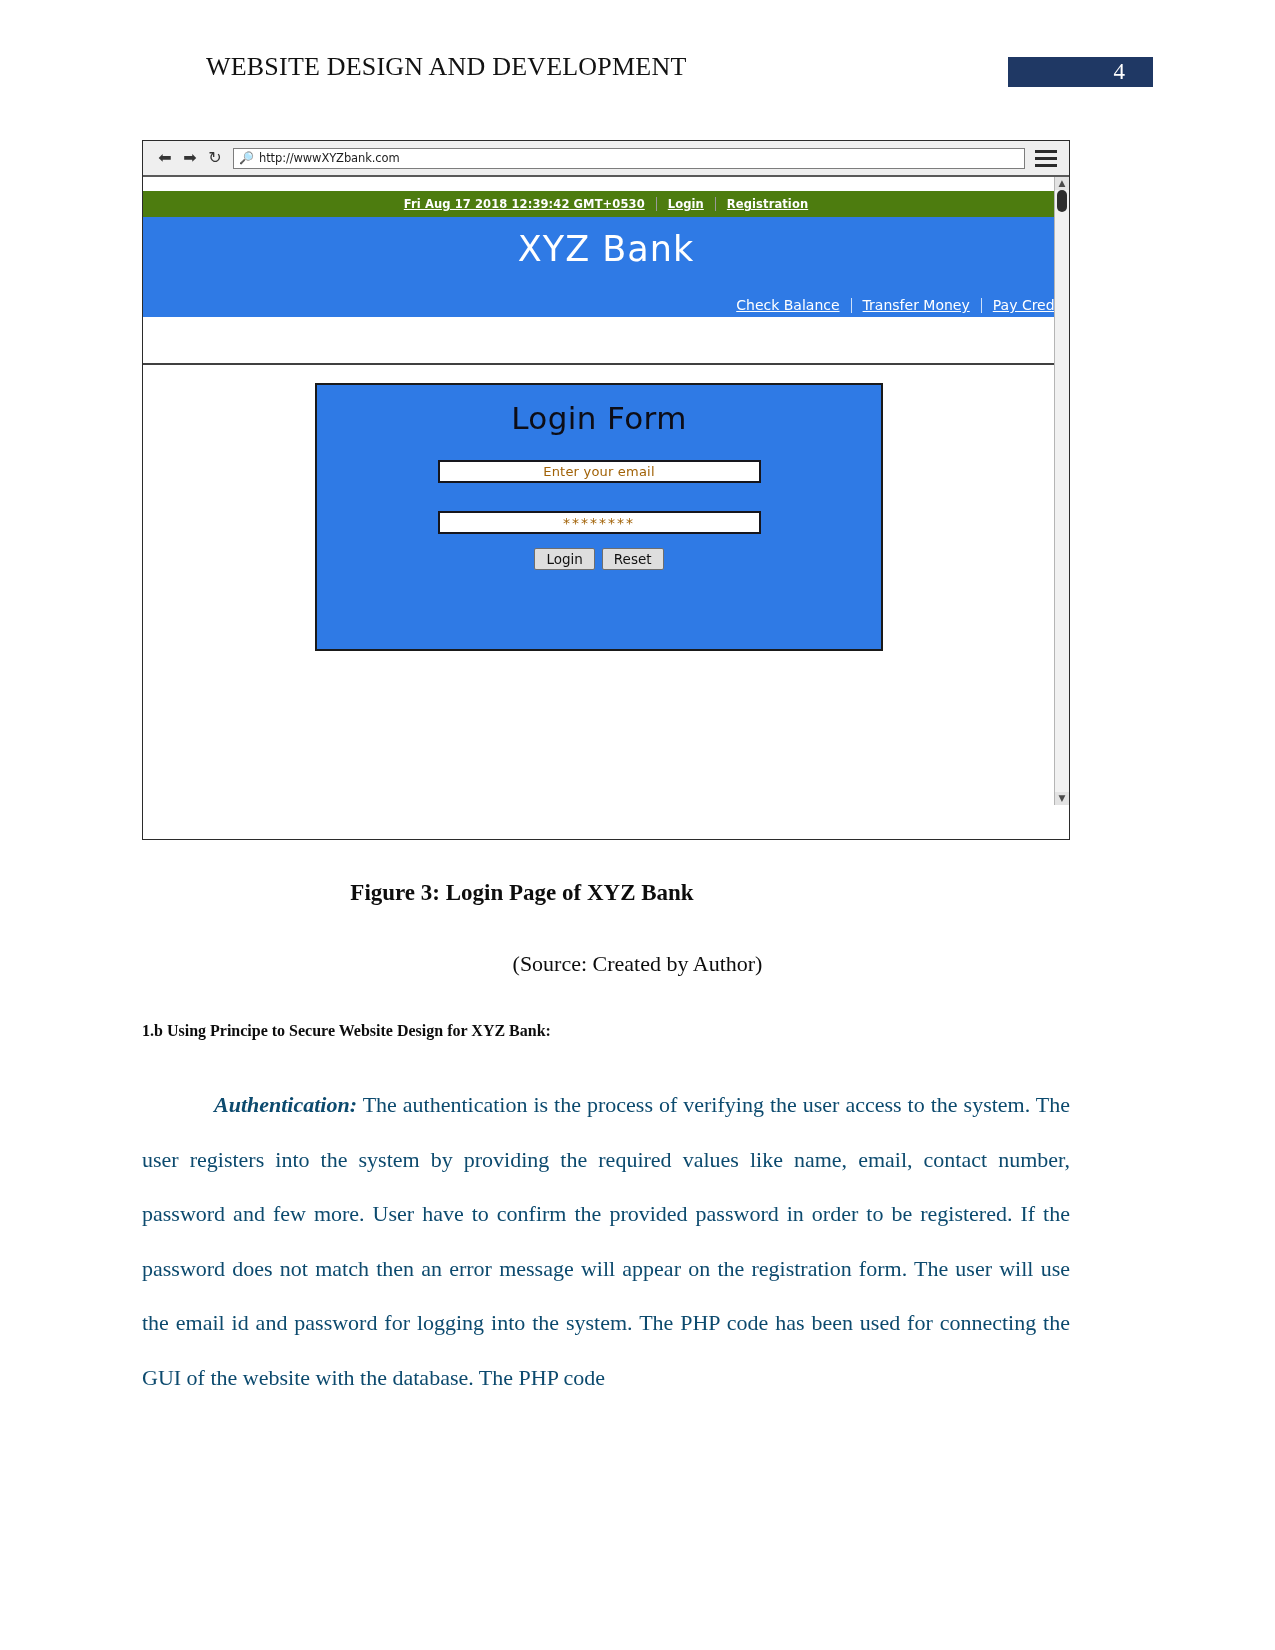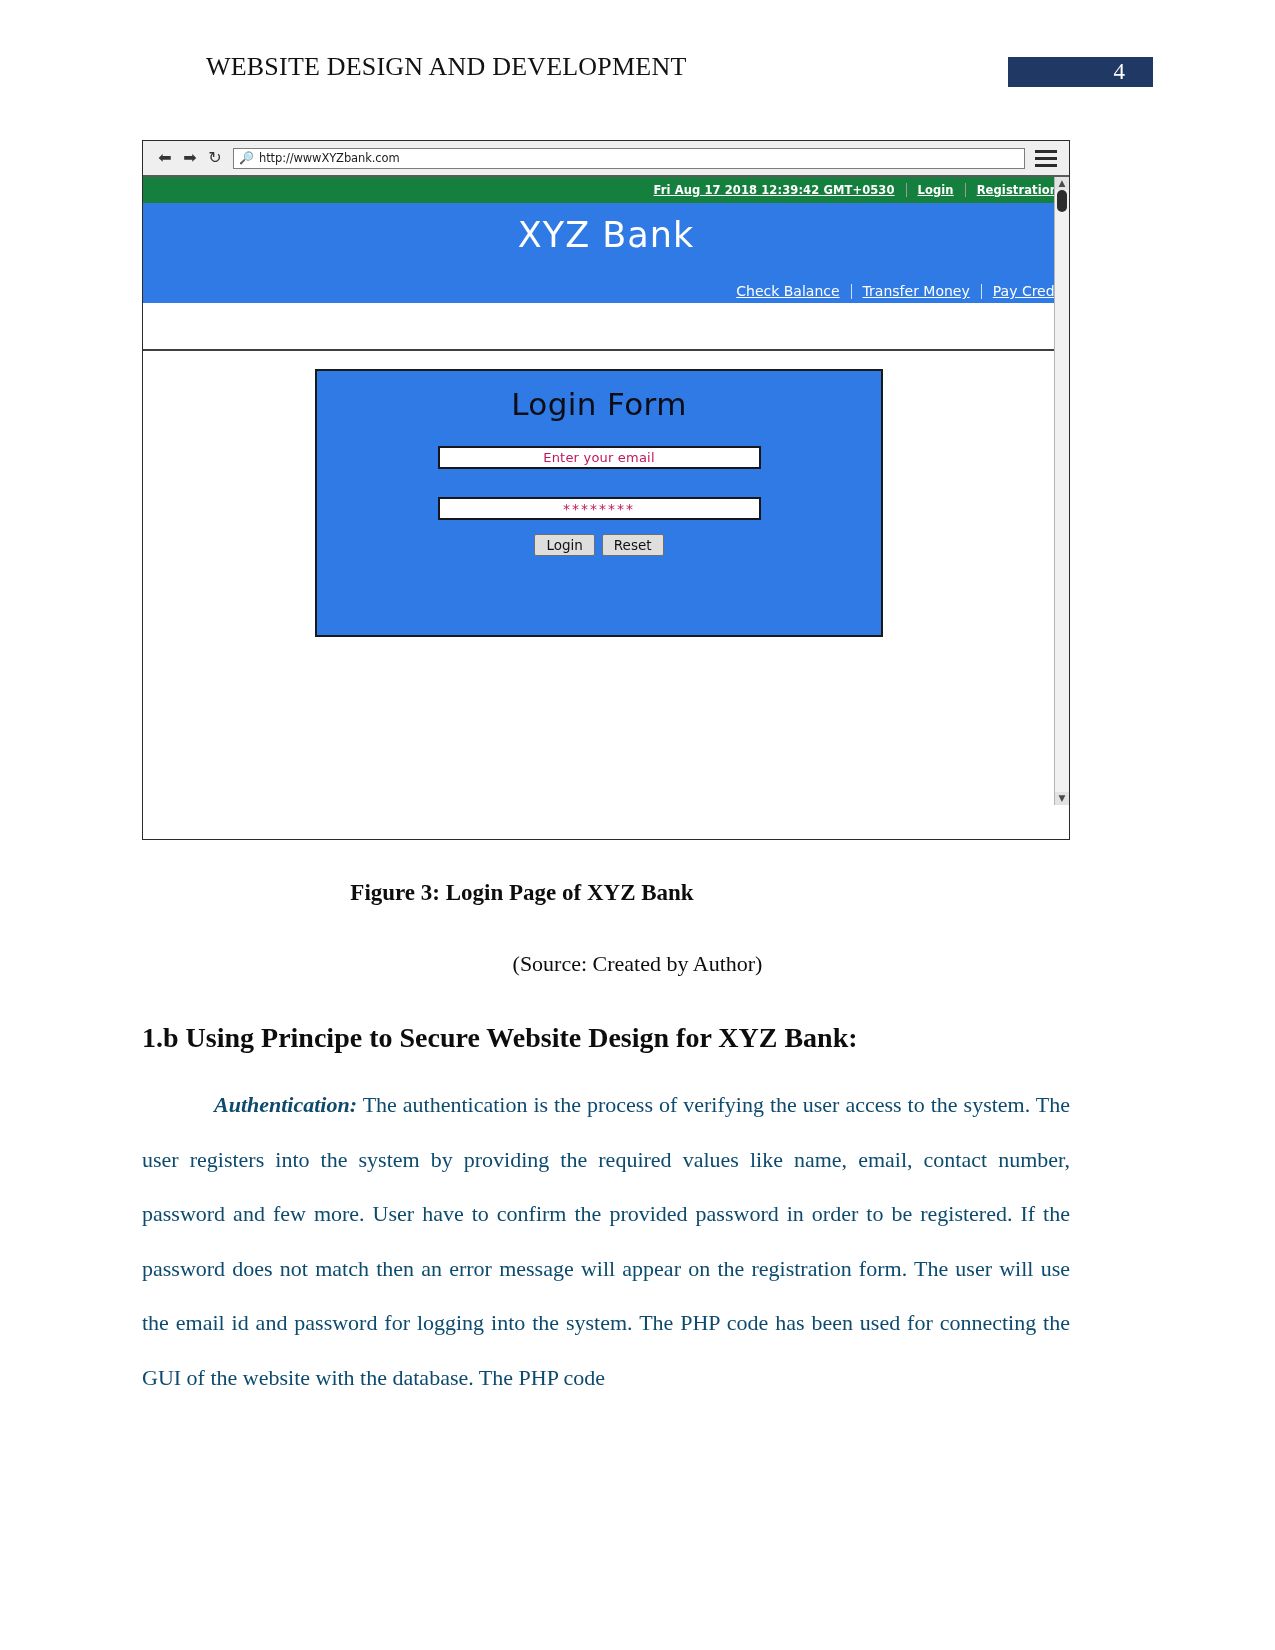--- a/index.html
+++ b/index.html
@@ -140,26 +140,27 @@
 
   
   .site-viewport {
     position: relative;
     height: 628px;
     background: #ffffff;
     overflow: hidden;
   }
   .topbar {
     height: 26px;
-    background: #15803d;
-    display: flex;
-    align-items: center;
-    justify-content: flex-end;
+    background: #4d7c0f;
+    display: flex;
+    align-items: center;
+    justify-content: center;
     gap: 0px;
     position: relative;
+    margin-top: 14px;
   }
   .topbar .tb-item {
     color: #ffffff;
     font-size: 11.5px;
     text-decoration: underline;
     padding: 0 11px;
     letter-spacing: 0.1px;
     font-weight: bold;
   }
   .topbar .tb-sep {
@@ -234,21 +235,21 @@
     width: 323px;
     height: 23px;
     margin: 0 auto;
     background: #ffffff;
     border: 2px solid #16161d;
     box-sizing: border-box;
     display: flex;
     align-items: center;
     justify-content: center;
     font-size: 13px;
-    color: #be185d;
+    color: #a16207;
     letter-spacing: 0.2px;
   }
   .field.email { margin-top: 24px; }
   .field.password { margin-top: 28px; letter-spacing: 2px; font-size: 14px; }
   .btn-row {
     display: flex;
     justify-content: center;
     gap: 7px;
     margin-top: 14px;
   }
@@ -347,21 +348,21 @@
     left: 0;
     width: 1275px;
     text-align: center;
     font-size: 22px;
     color: #0d0d0d;
   }
   .section-heading {
     position: absolute;
     top: 1022px;
     left: 142px;
-    font-size: 28px;
+    font-size: 16px;
     font-weight: bold;
     color: #0d0d0d;
   }
   .body-paragraph {
     position: absolute;
     top: 1078px;
     left: 142px;
     width: 928px;
     font-size: 22px;
     line-height: 54.5px;

